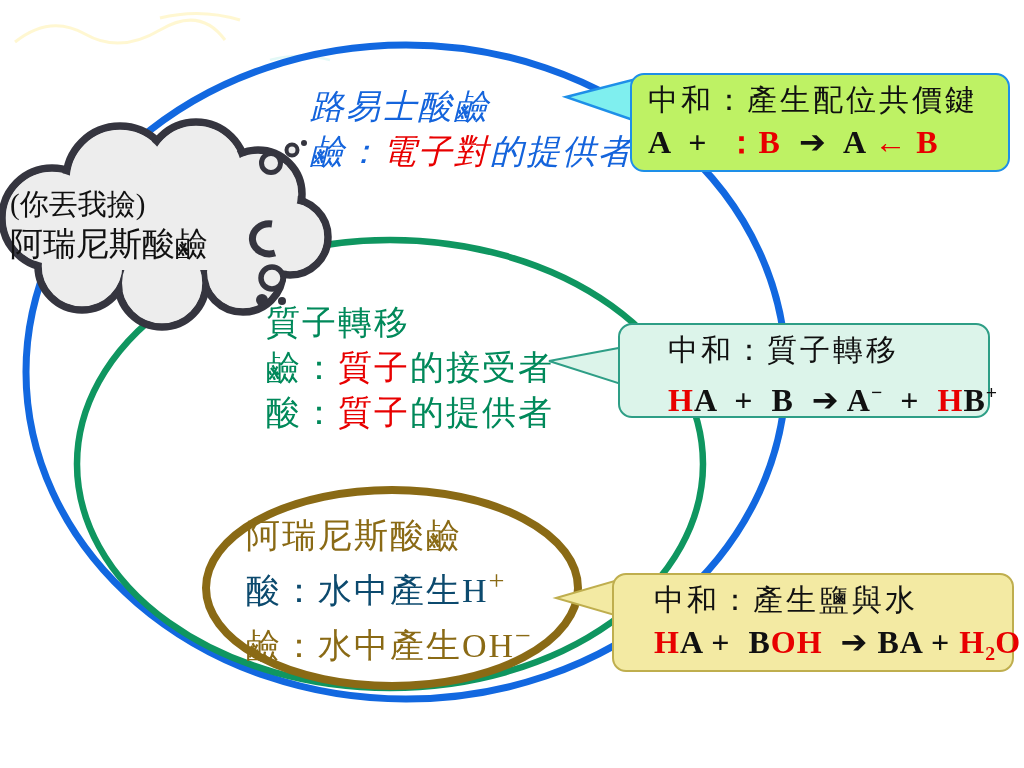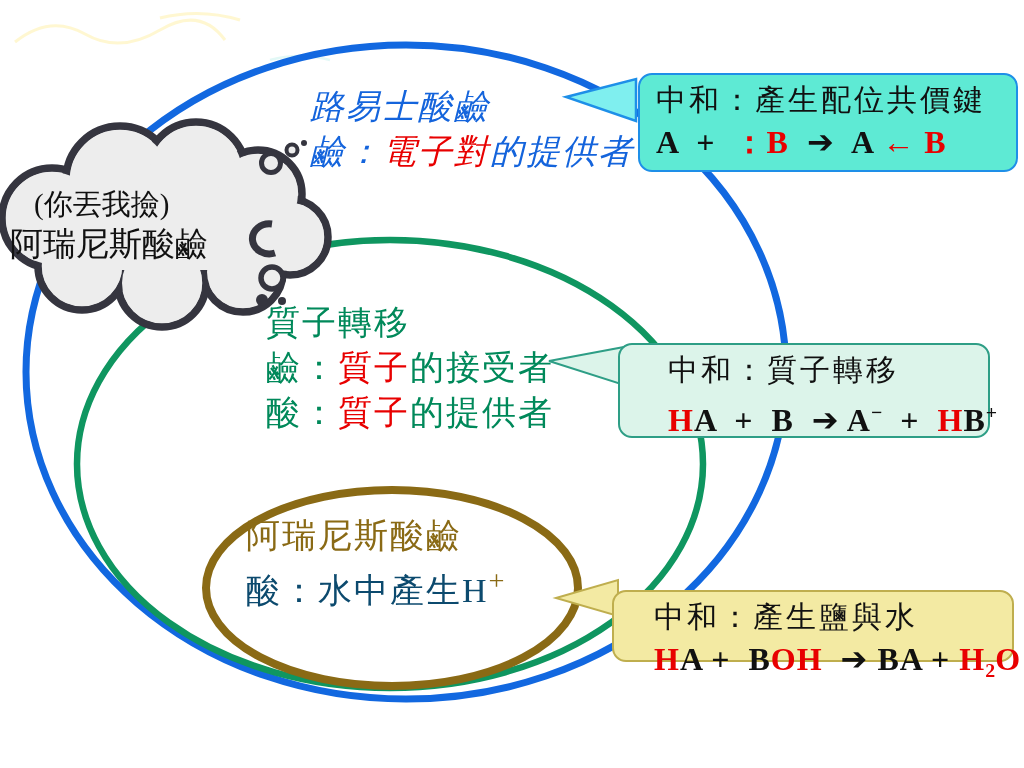--- a/index.html
+++ b/index.html
@@ -4,30 +4,30 @@
 <style>
   html,body{margin:0;padding:0;background:#ffffff;width:1024px;height:768px;overflow:hidden;}
   .stage{position:relative;width:1024px;height:768px;font-family:"Liberation Serif","DejaVu Serif",serif;}
   .stage svg{position:absolute;left:0;top:0;}
   .label-block{position:absolute;}
   .label-line{font-size:34px;letter-spacing:2px;white-space:pre;line-height:45px;}
   .lewis-block{left:310px;top:84px;font-style:italic;}
   .bronsted-block{left:266px;top:300px;line-height:46px;}
   .arrhenius-block{left:246px;top:513px;}
   .cloud-text{position:absolute;left:10px;top:186px;color:#111;}
-  .cloud-line1{font-size:29px;line-height:37px;white-space:pre;margin-left:24px;}
+  .cloud-line1{font-size:29px;line-height:37px;white-space:pre;}
   .cloud-line2{font-size:33px;line-height:42px;white-space:pre;}
   .callout{position:absolute;border-radius:14px;box-sizing:border-box;padding:5px 10px 0 16px;border:2px solid transparent;}
   .callout-title{font-size:30px;color:#111;letter-spacing:3px;white-space:pre;line-height:40px;}
   .formula{font-size:32px;font-weight:bold;color:#111;white-space:pre;line-height:44px;letter-spacing:1px;}
   .formula sup,.formula sub{font-size:62%;letter-spacing:0;}
   .arrow{font-family:"DejaVu Sans","Liberation Sans",sans-serif;font-weight:bold;}
   .callout1{left:630px;top:73px;width:380px;height:99px;}
-  .callout2{left:618px;top:343px;width:372px;height:95px;padding-left:48px;}
-  .callout3{left:612px;top:590px;width:402px;height:72px;padding-left:40px;}
+  .callout2{left:618px;top:323px;width:372px;height:95px;padding-left:48px;}
+  .callout3{left:612px;top:573px;width:402px;height:99px;padding-left:40px;}
 </style>
 </head>
 <body>
 
 <div class="stage">
 
   <svg width="1024" height="768" viewBox="0 0 1024 768">
 
     <path d="M 15 42 q 35 -28 70 -8 t 75 -4 t 65 10 M 160 18 q 40 -10 80 2" fill="none" stroke="#FFF3B8" stroke-width="3" opacity="0.65"></path>
     <path d="M 270 60 q 30 -8 60 0" fill="none" stroke="#CFF4F0" stroke-width="2.5" opacity="0.6"></path>
@@ -92,23 +92,24 @@
 
   <div class="label-block bronsted-block">
     <div class="label-line"><span style="color: rgb(0, 137, 90);">質子轉移</span></div>
     <div class="label-line"><span style="color: rgb(0, 137, 90);">鹼：</span><span style="color: rgb(232, 0, 0);">質子</span><span style="color: rgb(0, 137, 90);">的接受者</span></div>
     <div class="label-line"><span style="color: rgb(0, 137, 90);">酸：</span><span style="color: rgb(232, 0, 0);">質子</span><span style="color: rgb(0, 137, 90);">的提供者</span></div>
   </div>
 
   <div class="label-block arrhenius-block">
     <div class="label-line"><span style="color: rgb(138, 106, 21);">阿瑞尼斯酸鹼</span></div>
     <div class="label-line"><span style="color: #0c4a6e;">酸：水中產生H</span><sup style="color: rgb(138, 106, 21);">+</sup></div>
+    <div class="label-line"><span style="color: rgb(138, 106, 21);">鹼：水中產生OH</span><sup style="color: rgb(138, 106, 21);">−</sup></div>
   </div>
 
-  <div class="callout callout1" style="background-color: #5eead4; border-color: rgb(30, 143, 232); margin-left: 8px;">
+  <div class="callout callout1" style="background-color: #bef264; border-color: rgb(30, 143, 232);">
     <div class="callout-title">中和：產生配位共價鍵</div>
     <div class="formula"><span style="color: rgb(17, 17, 17);">A  +  </span><span style="color: rgb(232, 0, 0);">：B</span><span style="color: rgb(17, 17, 17);">  </span><span class="arrow" style="color: rgb(17, 17, 17);">➔</span><span style="color: rgb(17, 17, 17);">  A </span><span style="color: rgb(232, 0, 0);">← B</span></div>
   </div>
 
   <div class="callout callout2" style="background-color: rgb(220, 244, 234); border-color: rgb(46, 158, 134);">
     <div class="callout-title">中和：質子轉移</div>
     <div class="formula"><span style="color: rgb(232, 0, 0);">H</span><span style="color: rgb(17, 17, 17);">A  +  B  </span><span class="arrow" style="color: rgb(17, 17, 17);">➔</span><span style="color: rgb(17, 17, 17);"> A</span><sup style="color: rgb(17, 17, 17);">−</sup><span style="color: rgb(17, 17, 17);">  +  </span><span style="color: rgb(232, 0, 0);">H</span><span style="color: rgb(17, 17, 17);">B</span><sup style="color: rgb(17, 17, 17);">+</sup></div>
   </div>
 
   <div class="callout callout3" style="background-color: rgb(243, 234, 163); border-color: rgb(191, 174, 78);">

